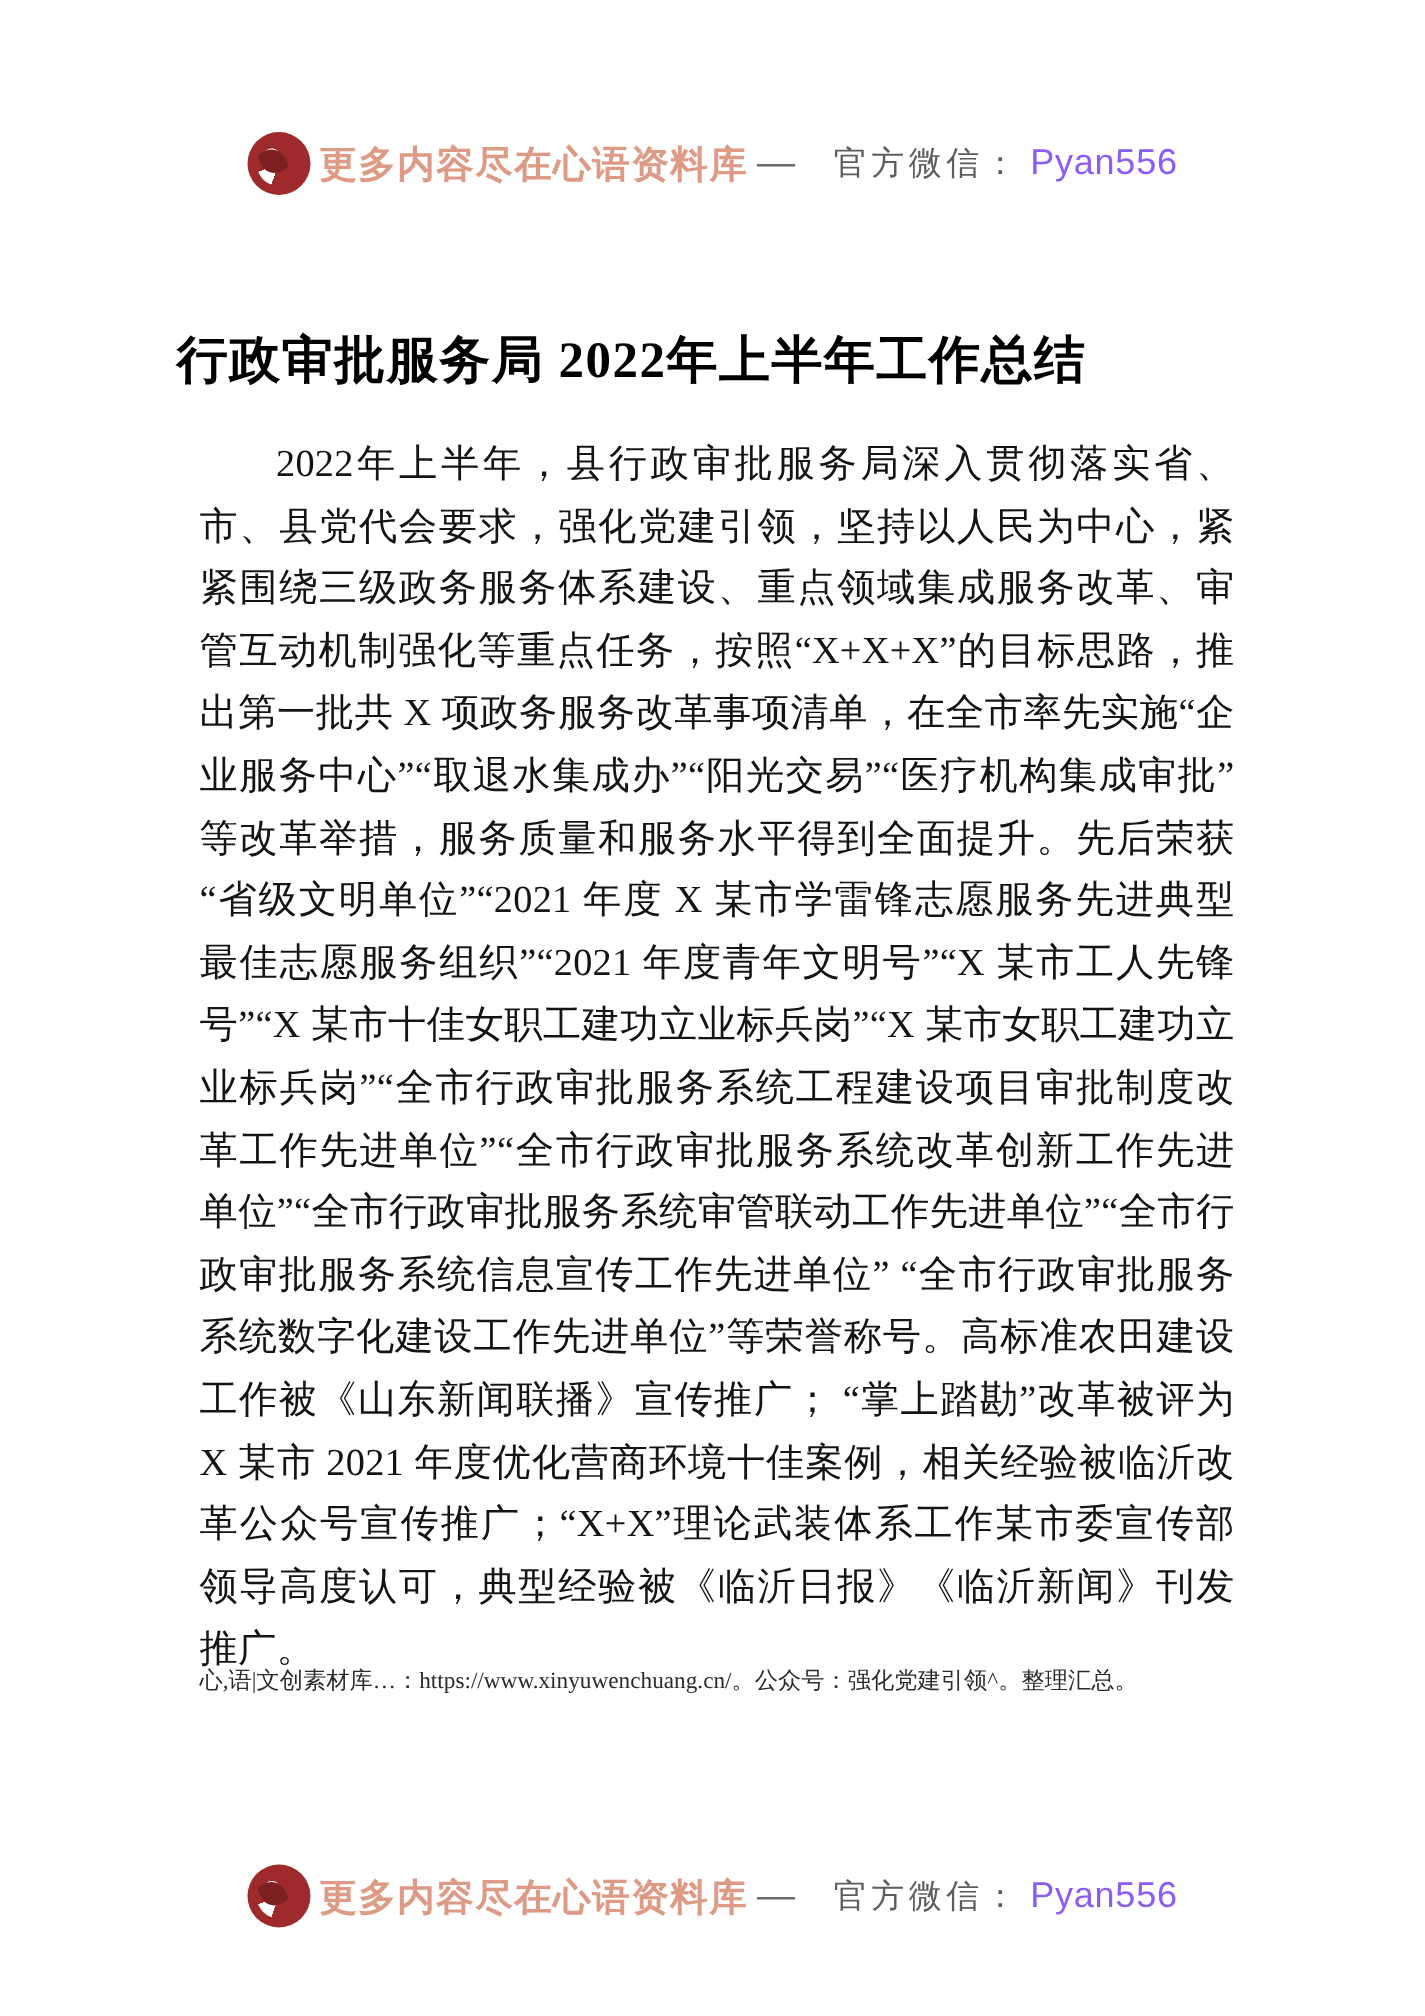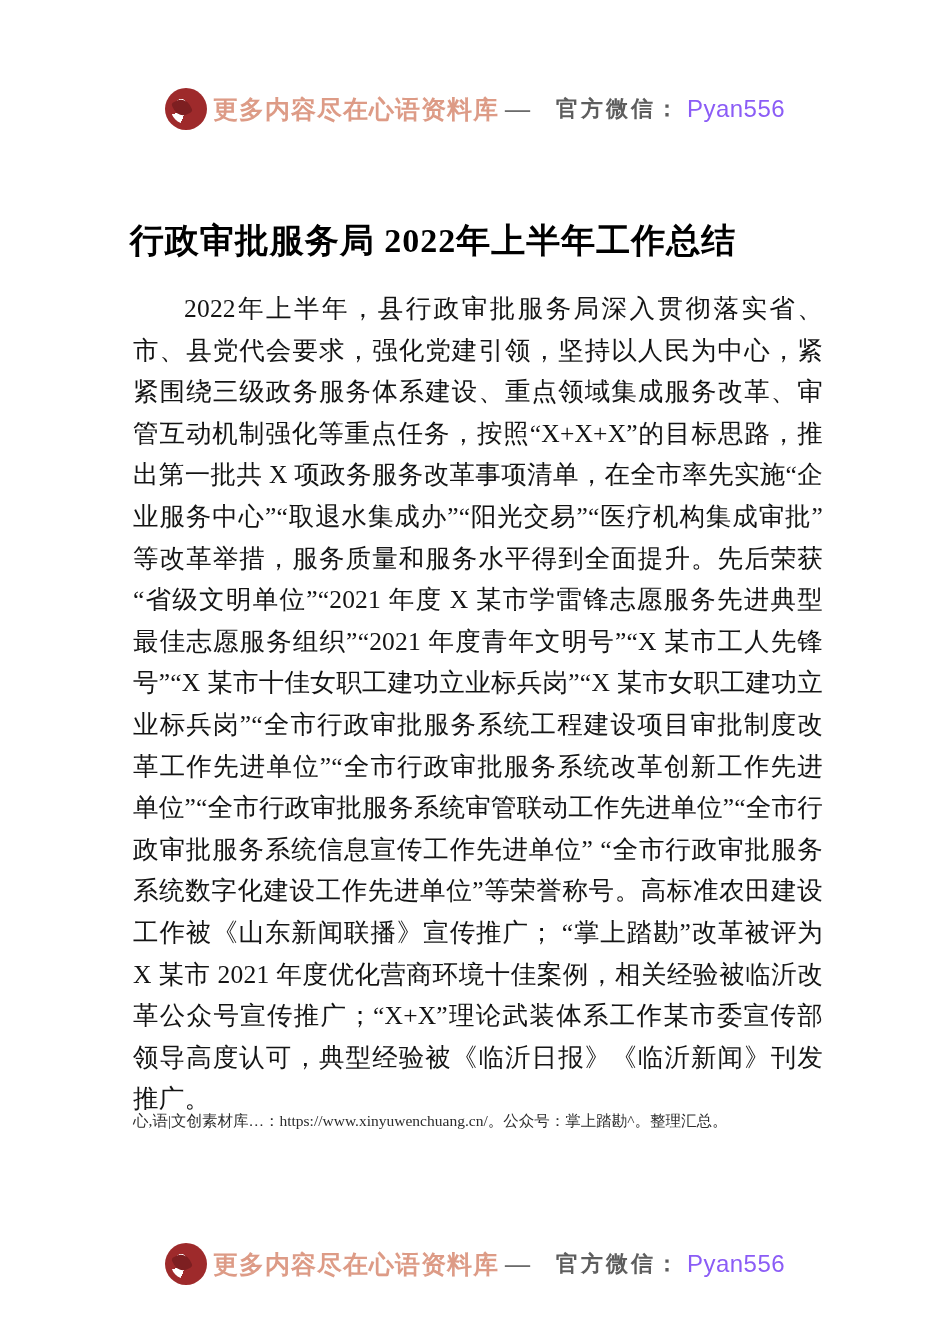--- a/index.html
+++ b/index.html
@@ -77,37 +77,37 @@
   }
   .wm-dash {
     font-size: 25px;
     font-weight: bold;
     color: #6b6b6b;
     letter-spacing: 0;
   }
   .wm-text-wechat {
     font-family: "Liberation Serif", "DejaVu Serif", serif;
     font-size: 22px;
-    font-weight: bold;
+    font-weight: normal;
     color: #5d5d5d;
     letter-spacing: 3px;
     margin-left: 20px;
   }
   .wm-text-id {
     font-family: "Liberation Sans", "DejaVu Sans", sans-serif;
     font-size: 24px;
     color: #8b5cf6;
     letter-spacing: 0.5px;
   }
 
   
   .doc-title {
     position: absolute;
     top: 196px;
-    left: 12px;
+    left: 0;
     width: 842px;
     text-align: center;
     font-family: "Liberation Serif", "DejaVu Serif", serif;
     font-size: 34px;
     color: #000000;
     letter-spacing: 1px;
     line-height: 1.3;
   }
 
   .body-block {
@@ -155,21 +155,21 @@
     <span class="wm-text-wechat">官方微信：</span>
     <span class="wm-text-id">Pyan556</span>
   </div>
 
   <h1 class="doc-title">行政审批服务局 2022年上半年工作总结</h1>
 
   <div class="body-block">
     <p class="body-para">2022年上半年，县行政审批服务局深入贯彻落实省、市、县党代会要求，强化党建引领，坚持以人民为中心，紧紧围绕三级政务服务体系建设、重点领域集成服务改革、审管互动机制强化等重点任务，按照“X+X+X”的目标思路，推出第一批共 X 项政务服务改革事项清单，在全市率先实施“企业服务中心”“取退水集成办”“阳光交易”“医疗机构集成审批”等改革举措，服务质量和服务水平得到全面提升。先后荣获“省级文明单位”“2021 年度 X 某市学雷锋志愿服务先进典型最佳志愿服务组织”“2021 年度青年文明号”“X 某市工人先锋号”“X 某市十佳女职工建功立业标兵岗”“X 某市女职工建功立业标兵岗”“全市行政审批服务系统工程建设项目审批制度改革工作先进单位”“全市行政审批服务系统改革创新工作先进单位”“全市行政审批服务系统审管联动工作先进单位”“全市行政审批服务系统信息宣传工作先进单位” “全市行政审批服务系统数字化建设工作先进单位”等荣誉称号。高标准农田建设工作被《山东新闻联播》宣传推广； “掌上踏勘”改革被评为 X 某市 2021 年度优化营商环境十佳案例，相关经验被临沂改革公众号宣传推广；“X+X”理论武装体系工作某市委宣传部领导高度认可，典型经验被《临沂日报》《临沂新闻》刊发推广。</p>
   </div>
 
-  <p class="footnote">心,语|文创素材库…：https://www.xinyuwenchuang.cn/。公众号：掌上踏勘^。整理汇总。</p>
+  <p class="footnote">心,语|文创素材库…：https://www.xinyuwenchuang.cn/。公众号：强化党建引领^。整理汇总。</p>
 
   <div class="watermark watermark-footer">
     <span class="wm-logo"></span>
     <span class="wm-text-main">更多内容尽在心语资料库</span>
     <span class="wm-dash">—</span>
     <span class="wm-text-wechat">官方微信：</span>
     <span class="wm-text-id">Pyan556</span>
   </div>
 
 </div>

